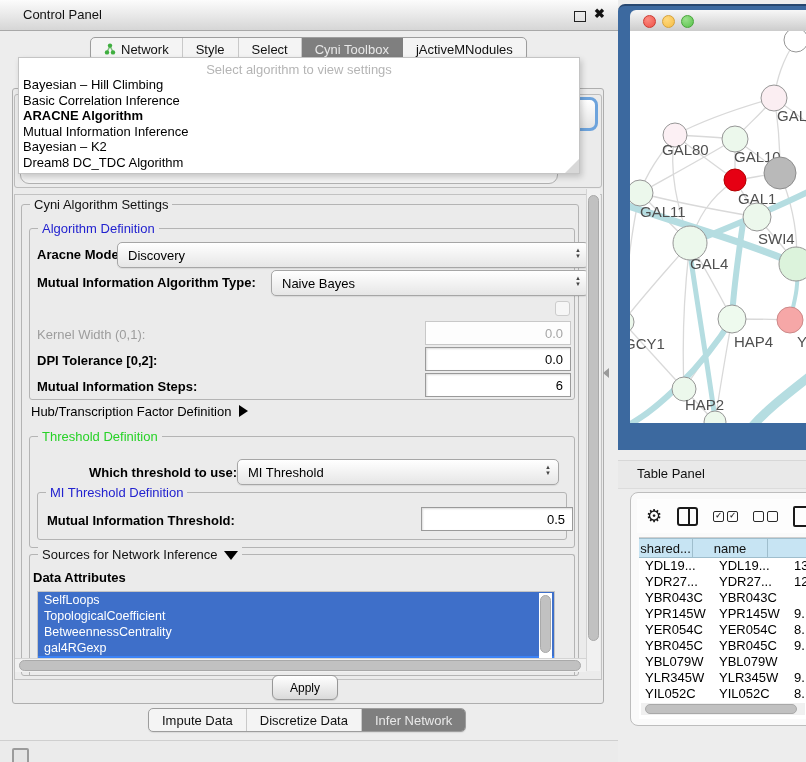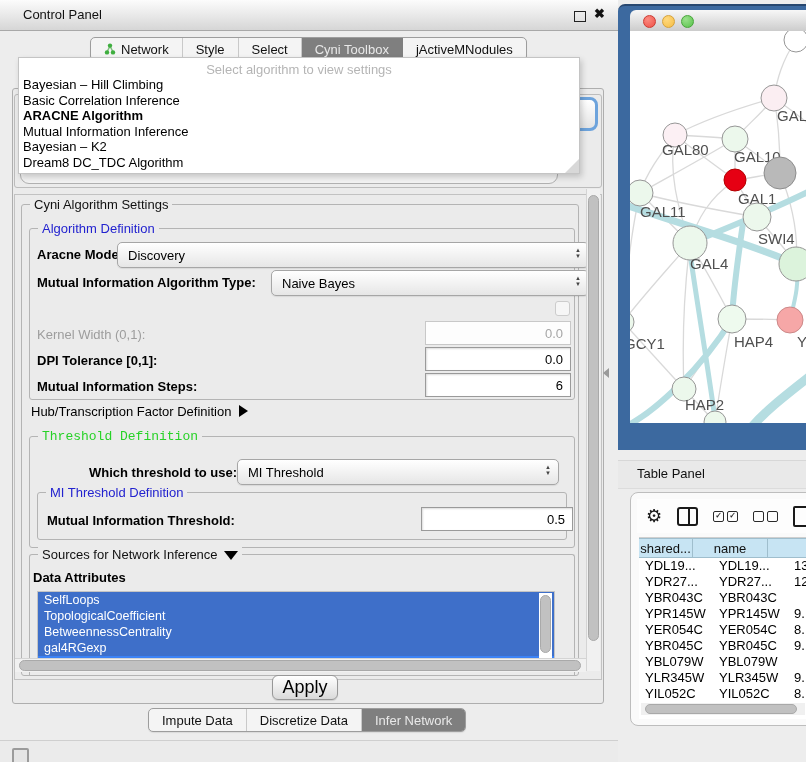--- a/index.html
+++ b/index.html
@@ -46,21 +46,21 @@
   .tri-r{display:inline-block;width:0;height:0;border-top:6px solid transparent;border-bottom:6px solid transparent;border-left:9px solid #000;vertical-align:-1px;margin-left:8px;}
   .tri-d{display:inline-block;width:0;height:0;border-left:7px solid transparent;border-right:7px solid transparent;border-top:9px solid #000;vertical-align:-1px;margin-left:6px;}
 
   .attr-list{position:absolute;background:#3b82f6;border:1px solid #c4c4c4;overflow:hidden;}
   .attr-item{height:16px;line-height:16px;background:#3e6fc9;color:#fff;font-size:12.5px;padding-left:6px;}
   .sb-v{position:absolute;background:#f1f1f1;border-left:1px solid #d4d4d4;}
   .sb-v .thumb{position:absolute;left:1px;right:1px;background:#c1c1c1;border:1px solid #a9a9a9;border-radius:6px;}
   .sb-h{position:absolute;background:#f1f1f1;border-top:1px solid #d4d4d4;}
   .sb-h .thumb{position:absolute;top:1px;bottom:1px;background:#c1c1c1;border:1px solid #a9a9a9;border-radius:6px;}
 
-  .apply-btn{position:absolute;left:272px;top:675px;width:64px;height:23px;border:1px solid #979797;border-radius:6px;background:linear-gradient(#ffffff,#dadada);font-size:18px;display:flex;align-items:center;justify-content:center;box-shadow:0 1px 1px rgba(0,0,0,.12);}
+  .apply-btn{position:absolute;left:272px;top:675px;width:64px;height:23px;border:1px solid #979797;border-radius:6px;background:linear-gradient(#ffffff,#dadada);font-size:12px;display:flex;align-items:center;justify-content:center;box-shadow:0 1px 1px rgba(0,0,0,.12);}
   .bottom-strip{left:0;top:740px;width:618px;height:22px;background:#ebebeb;border-top:1px solid #cfcfcf;}
   .mini-icon{left:12px;top:748px;width:13px;height:13px;border:2px solid #9b9b9b;border-radius:2px;background:#e5e5e5;}
   .splitter{left:603px;top:368px;width:0;height:0;border-top:5px solid transparent;border-bottom:5px solid transparent;border-right:6px solid #9a9a9a;}
 
   
   .net-frame{left:618px;top:4px;width:194px;height:444px;background:#3c699f;border-top:2px solid #27476f;border-radius:7px 0 0 0;}
   .net-titlebar{left:630px;top:10px;width:182px;height:21px;background:linear-gradient(#f7f7f7,#cccccc);border-radius:6px 0 0 0;border-bottom:1px solid #9c9c9c;}
   .light{position:absolute;top:5px;width:11px;height:11px;border-radius:50%;}
   .net-canvas{left:630px;top:31px;width:176px;height:392px;background:#fff;overflow:hidden;}
 
@@ -158,28 +158,28 @@
     <div class="combo" style="left:256px;top:75px;width:284px;">
       <span>Naive Bayes</span>
       <span class="arrows">
           <span>▲</span>
           <span>▼</span>
         </span>
     </div>
     <div class="cb" style="left:540px;top:106px;"></div>
     <div class="lbl dis" style="left:22px;top:132px;">Kernel Width (0,1):</div>
     <div class="fieldbox off" style="left:410px;top:126px;width:130px;height:22px;">0.0</div>
-    <div class="lbl b" style="left:22px;top:158px;">DPI Tolerance [0,1]:</div>
+    <div class="lbl b" style="left:22px;top:158px;">DPI Tolerance [0,2]:</div>
     <div class="fieldbox" style="left:410px;top:152px;width:130px;height:22px;">0.0</div>
     <div class="lbl b" style="left:22px;top:184px;">Mutual Information Steps:</div>
     <div class="fieldbox" style="left:410px;top:178px;width:130px;height:22px;">6</div>
 
     <div class="lbl" style="left:16px;top:209px;"><span>Hub/Transcription Factor Definition</span><span class="tri-r"></span></div>
 
-    <div class="groupbox" style="left:14px;top:241px;width:544px;height:110px;font-family:Liberation Mono, monospace;">
+    <div class="groupbox" style="left:14px;top:241px;width:544px;height:110px;">
       <div class="grouptitle t-green">Threshold Definition</div>
     </div>
     <div class="lbl b" style="left:74px;top:270px;">Which threshold to use:</div>
     <div class="combo" style="left:222px;top:264px;width:288px;">
       <span>MI Threshold</span>
       <span class="arrows">
           <span>▲</span>
           <span>▼</span>
         </span>
     </div>

